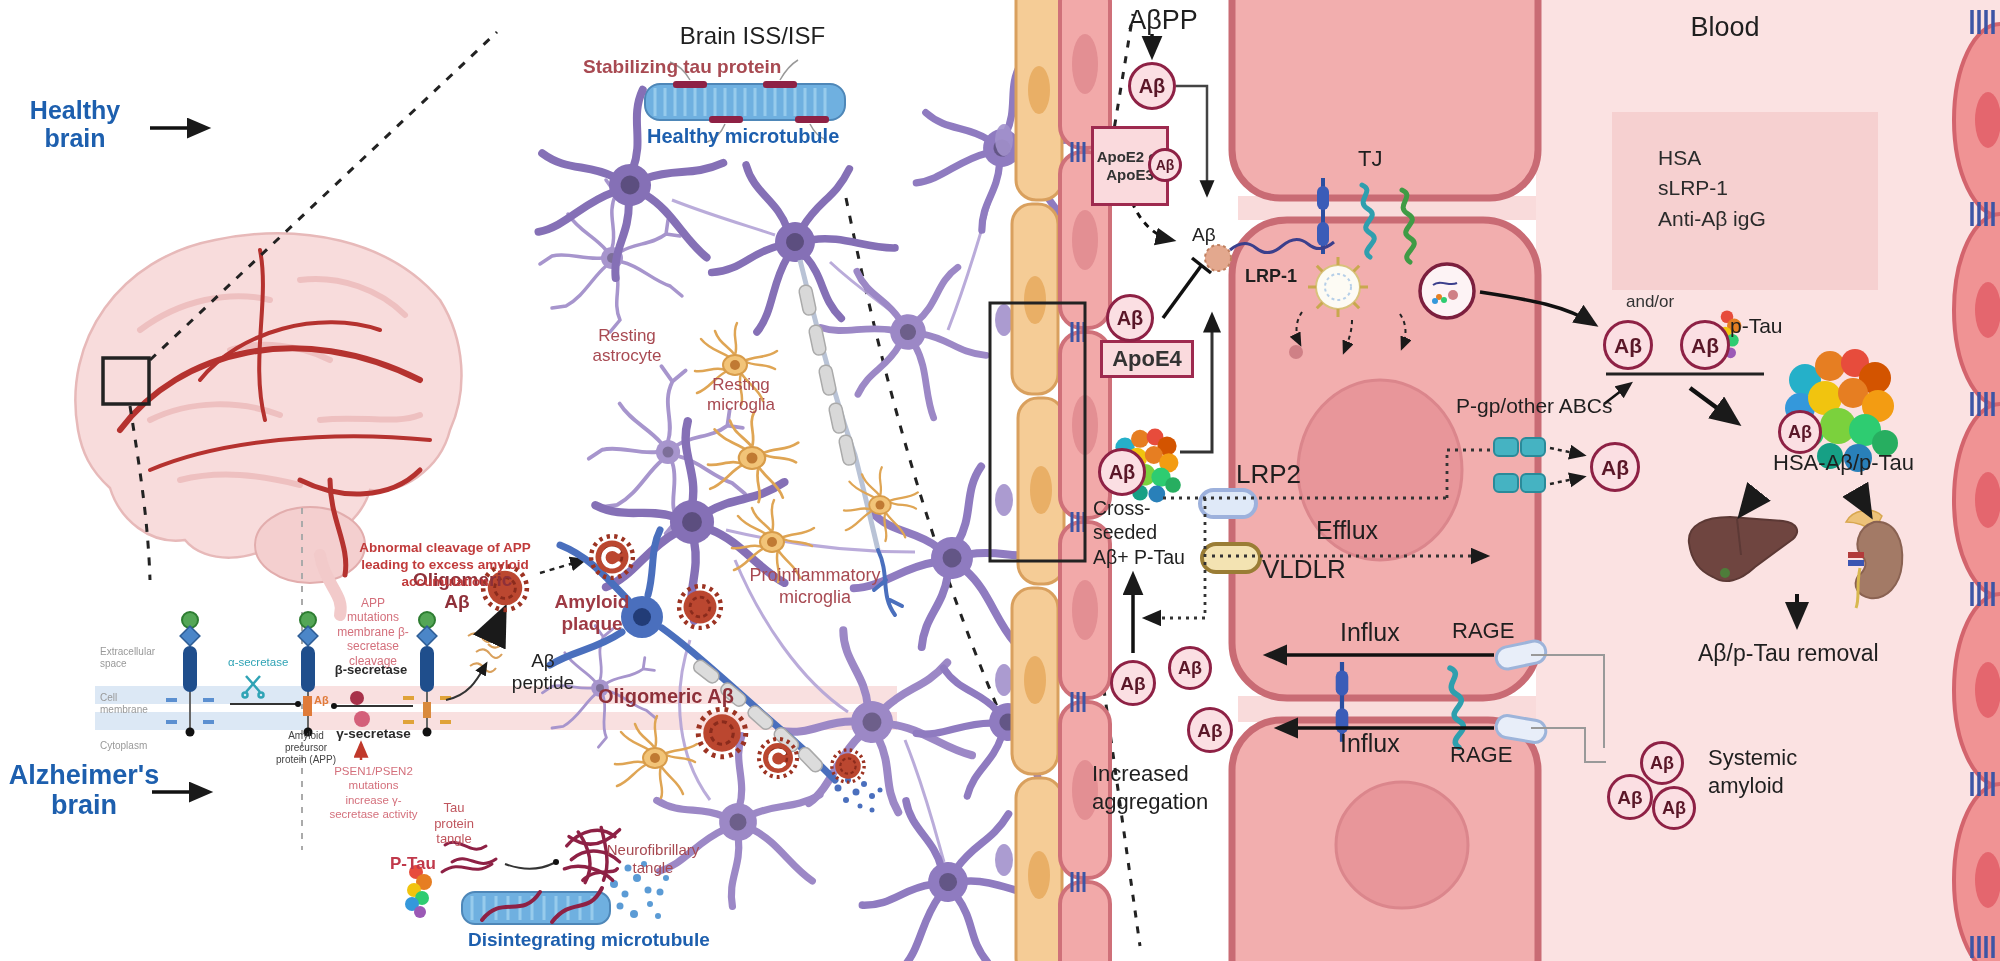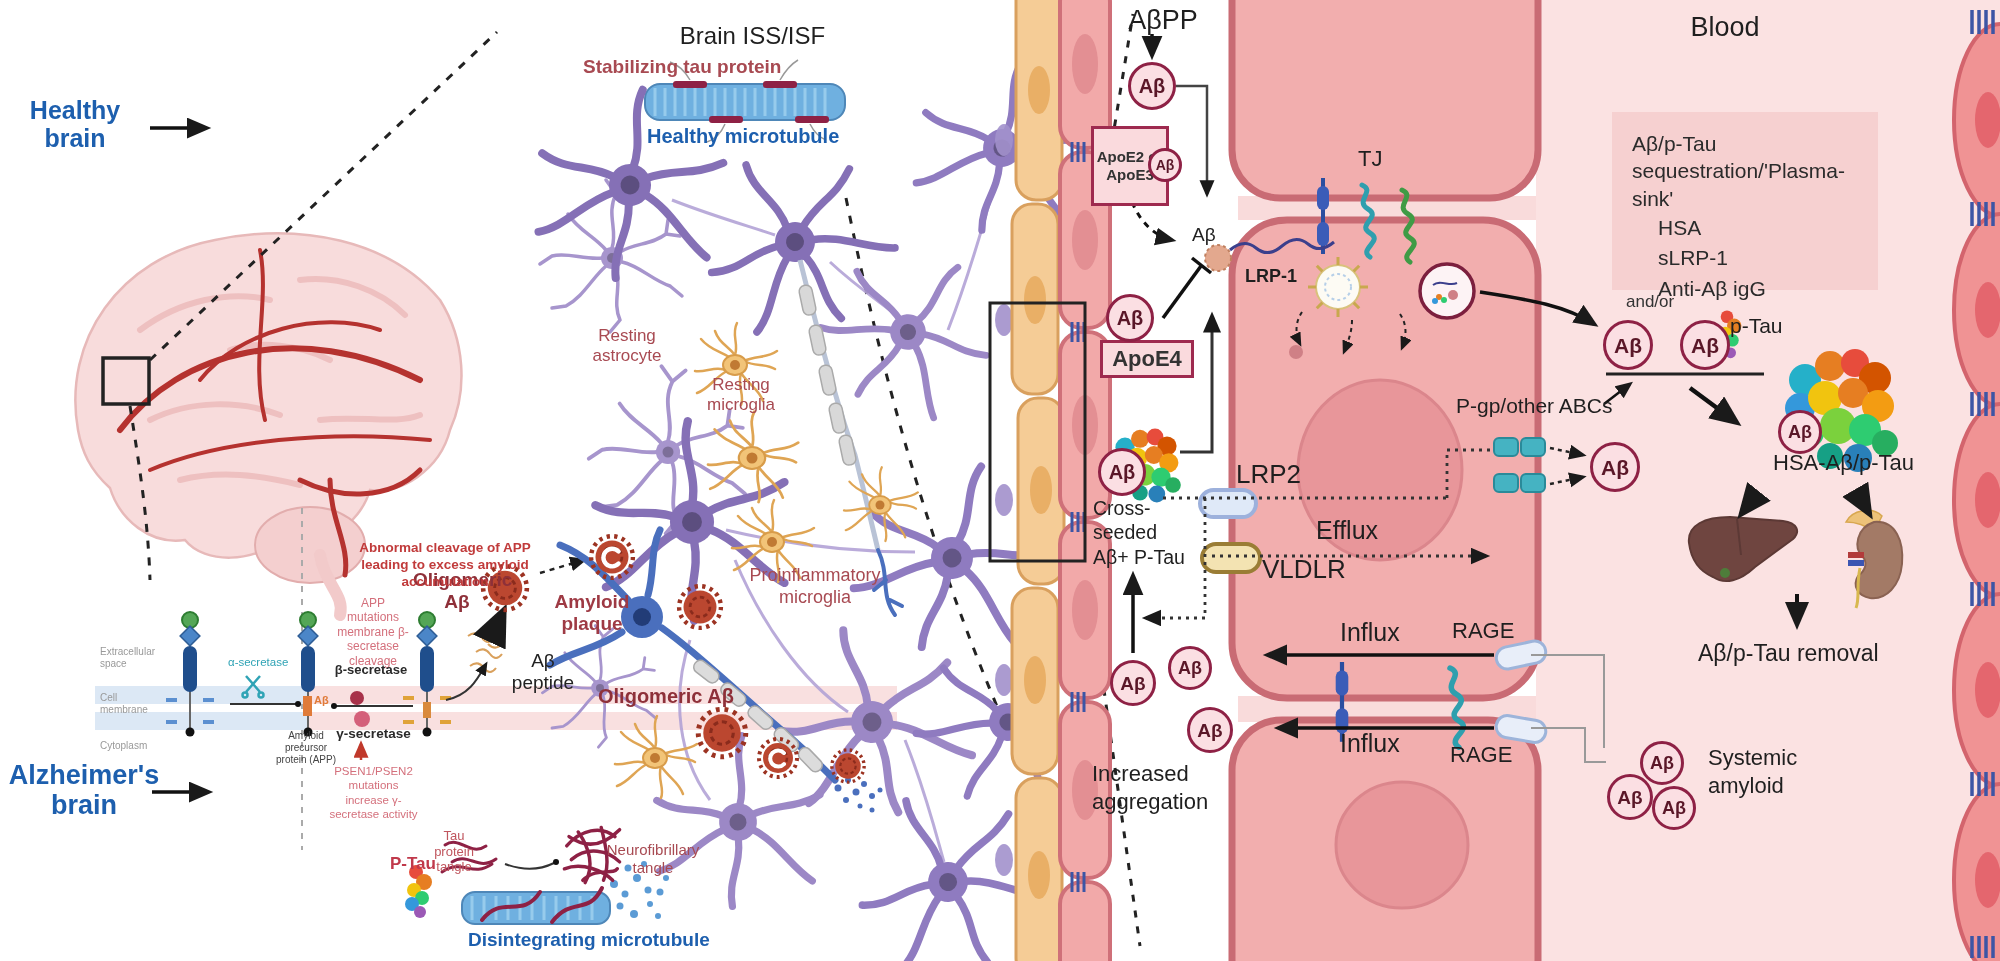--- a/index.html
+++ b/index.html
@@ -612,21 +612,21 @@
 <div class="lbl c pink" style="left:336px;top:596px;width:74px;font-size:12px;line-height:1.2;">APP mutations membrane β-secretase cleavage</div>
 <div class="lbl c b" style="left:330px;top:662px;width:82px;font-size:13px;color:#2a2a2a;">β-secretase</div>
 <div class="lbl c b" style="left:326px;top:726px;width:95px;font-size:13.5px;color:#2a2a2a;">γ-secretase</div>
 <div class="lbl c pink" style="left:326px;top:764px;width:95px;font-size:11.5px;line-height:1.25;">PSEN1/PSEN2 mutations increase γ-secretase activity</div>
 <div class="lbl c" style="left:274px;top:730px;width:64px;font-size:10px;line-height:1.2;color:#444;">Amyloid precursor protein (APP)</div>
 <div class="lbl gray" style="left:100px;top:646px;width:72px;font-size:10px;line-height:1.2;">Extracellular space</div>
 <div class="lbl gray" style="left:100px;top:692px;width:62px;font-size:10px;line-height:1.2;">Cell membrane</div>
 <div class="lbl gray" style="left:100px;top:740px;width:62px;font-size:10px;">Cytoplasm</div>
 <div class="lbl teal" style="left:228px;top:656px;font-size:11.5px;">α-secretase</div>
 <div class="lbl b orange" style="left:314px;top:694px;font-size:11px;">Aβ</div>
-<div class="lbl c" style="left:424px;top:800px;width:60px;font-size:13px;line-height:1.2;color:#c0565e;margin-top:28px;">Tau protein tangle</div>
+<div class="lbl c" style="left:424px;top:800px;width:60px;font-size:13px;line-height:1.2;color:#c0565e;">Tau protein tangle</div>
 <div class="lbl b" style="left:390px;top:854px;font-size:17px;color:#c0394b;">P-Tau</div>
 <div class="lbl c dred" style="left:604px;top:841px;width:98px;font-size:15px;line-height:1.2;">Neurofibrillary tangle</div>
 <div class="lbl b blue" style="left:468px;top:929px;font-size:19px;">Disintegrating microtubule</div>
 
 <div class="lbl c" style="left:1108px;top:5px;width:110px;font-size:27px;">AβPP</div>
 <div class="lbl" style="left:1192px;top:224px;font-size:19px;color:#222;">Aβ</div>
 <div class="lbl sb" style="left:1245px;top:266px;font-size:18px;">LRP-1</div>
 <div class="lbl" style="left:1358px;top:146px;font-size:22px;">TJ</div>
 <div class="lbl" style="left:1236px;top:459px;font-size:26px;">LRP2</div>
 <div class="lbl" style="left:1316px;top:516px;font-size:25px;">Efflux</div>
@@ -638,21 +638,20 @@
 <div class="lbl" style="left:1450px;top:742px;font-size:22px;">RAGE</div>
 <div class="lbl" style="left:1092px;top:760px;width:150px;font-size:22px;line-height:1.25;">Increased aggregation</div>
 <div class="lbl" style="left:1456px;top:394px;font-size:21px;">P-gp/other ABCs</div>
 <div class="lbl" style="left:1626px;top:292px;font-size:17px;color:#333;">and/or</div>
 <div class="lbl" style="left:1730px;top:314px;font-size:21px;">p-Tau</div>
 <div class="lbl" style="left:1773px;top:450px;font-size:22px;">HSA-Aβ/p-Tau</div>
 <div class="lbl" style="left:1698px;top:640px;font-size:23px;">Aβ/p-Tau removal</div>
 <div class="lbl" style="left:1708px;top:744px;width:115px;font-size:22px;line-height:1.25;">Systemic amyloid</div>
 
 <div class="seq">
-  <div class="t">Aβ/p-Tau sequestration/'Plasma-sink'</div>
   <div class="it">HSA</div>
   <div class="it">sLRP-1</div>
   <div class="it">Anti-Aβ igG</div>
 </div>
 
 <div class="box" style="left:1091px;top:126px;width:78px;height:80px;font-size:15px;line-height:1.2;padding:2px;">ApoE2 or ApoE3</div>
 <div class="box" style="left:1100px;top:340px;width:94px;height:38px;font-size:22px;">ApoE4</div>
 
 <div class="abc" style="left:1128px;top:62px;width:48px;height:48px;font-size:20px;">
       <span>Aβ</span>

